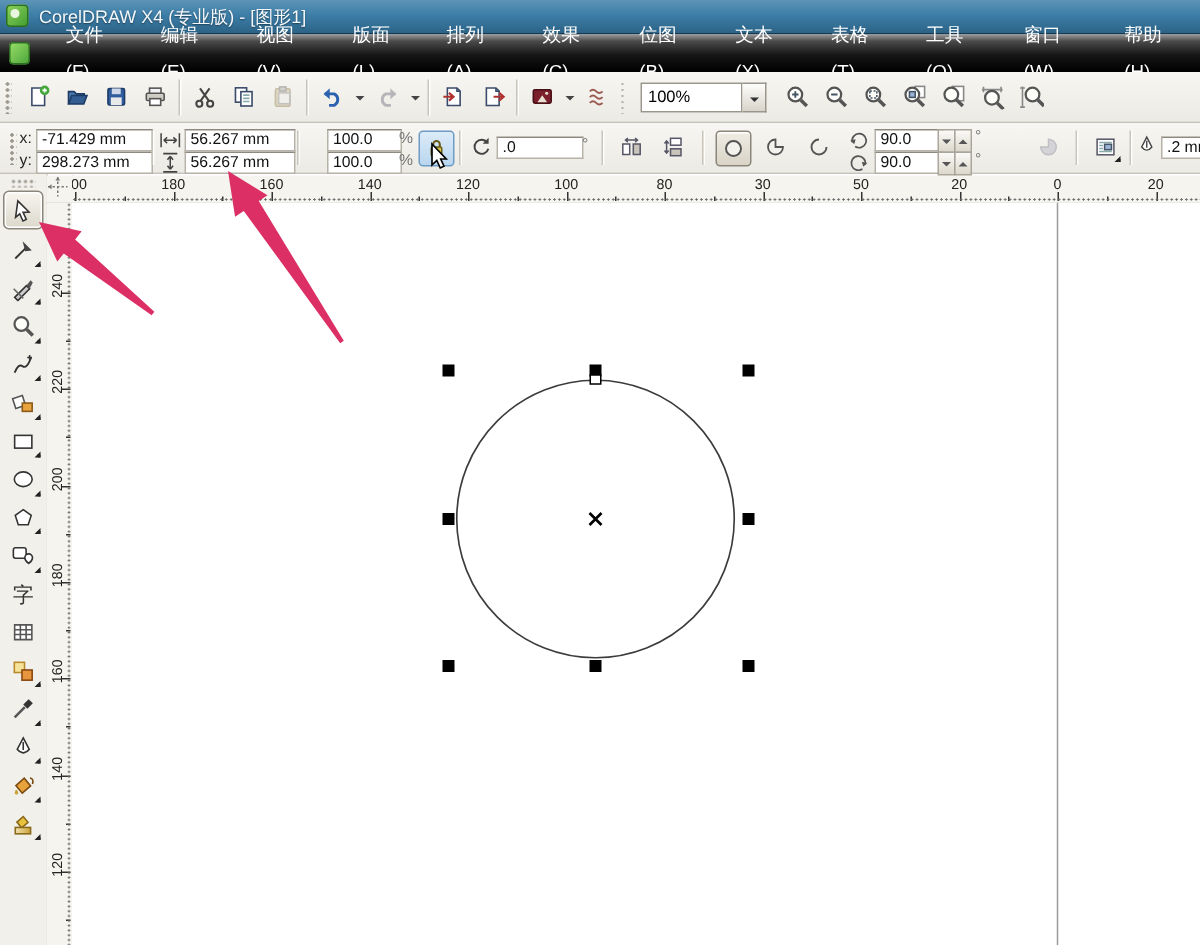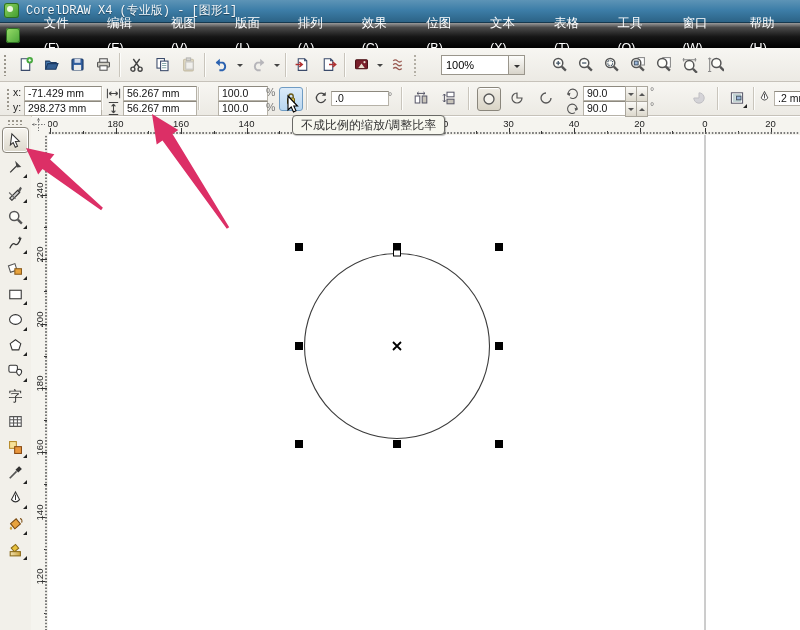--- a/index.html
+++ b/index.html
@@ -5,21 +5,21 @@
   html,body{margin:0;padding:0;}
   .page{position:relative;width:800px;height:630px;overflow:hidden;background:#fff;
         font-family:"Liberation Sans","DejaVu Sans",sans-serif;-webkit-font-smoothing:antialiased;}
   
   .titlebar{position:absolute;left:0;top:0;width:800px;height:22px;
     background:linear-gradient(#5d94b6 0%,#3d7ea8 45%,#2c6386 100%);
     border-bottom:1px solid #16394f;color:#f4f8fb;font-size:12px;line-height:22px;}
   .titlebar .appicon{position:absolute;left:4px;top:3px;width:15px;height:15px;border-radius:3px;
     background:linear-gradient(135deg,#8fd45e,#3f9a2f);box-shadow:inset 0 0 0 1px #2c6e21;}
   .titlebar .appicon::after{content:'';position:absolute;left:3px;top:3px;width:6px;height:6px;border-radius:50%;background:#eaf6e0;}
-  .titlebar .title{position:absolute;left:26px;top:0;text-shadow:0 1px 1px #1d4056;font-family:Liberation Mono, monospace;}
+  .titlebar .title{position:absolute;left:26px;top:0;text-shadow:0 1px 1px #1d4056;}
   
   .menubar{position:absolute;left:0;top:23px;width:800px;height:25px;
     background:linear-gradient(#9a9a9a 0%,#4a4a4a 18%,#161616 55%,#000 100%);
     display:flex;align-items:center;color:#fff;font-size:12.5px;}
   .menubar .appicon2{width:15px;height:15px;margin:0 10px 0 6px;border-radius:3px;
     background:linear-gradient(135deg,#9adf6a,#49a338);box-shadow:inset 0 0 0 1px #2c6e21;}
   .menu-item{padding:0 14px;line-height:25px;cursor:default;}
   
   .toolbar,.propbar{position:absolute;left:0;width:800px;background:linear-gradient(#f7f6f2,#eceae4);
     border-bottom:1px solid #c6c2ba;}
@@ -27,21 +27,21 @@
   .propbar{top:82px;height:33px;}
   .grip{width:5px;height:22px;margin:0 4px 0 3px;
     background-image:radial-gradient(circle,#9a968c 1px,transparent 1.3px);background-size:4px 4px;}
   .tbtn{width:26px;height:26px;display:flex;align-items:center;justify-content:center;border-radius:3px;flex:0 0 auto;}
   .tbtn svg{width:17px;height:17px;}
   .tbtn.dis{opacity:.42;}
   .ddarr{width:11px;height:26px;display:flex;align-items:center;justify-content:center;flex:0 0 auto;}
   .ddarr::after{content:'';border:3.5px solid transparent;border-top-color:#444;margin-top:4px;}
   .vsep{width:1px;height:24px;background:#c9c5bc;box-shadow:1px 0 0 #fdfdfb;margin:0 3px;flex:0 0 auto;}
   .dotsep{width:5px;height:22px;margin:0 2px;background-image:radial-gradient(circle,#b3afa5 0.8px,transparent 1px);background-size:4px 4px;flex:0 0 auto;}
-  .combo{display:flex;align-items:center;flex:0 0 auto;margin:0 21px;}
+  .combo{display:flex;align-items:center;flex:0 0 auto;margin:0 7px;}
   .combo .cfield{width:58px;height:16px;background:#fff;border:1px solid #9a968c;font-size:11px;padding:1px 4px;line-height:16px;}
   .combo .cbtn{width:15px;height:18px;border:1px solid #9a968c;border-left:none;background:linear-gradient(#fdfdfb,#d8d4ca);display:flex;align-items:center;justify-content:center;}
   .combo .cbtn::after{content:'';border:3.5px solid transparent;border-top-color:#333;margin-top:6px;}
   
   .fld{position:absolute;height:13px;background:#fff;border:1px solid #b6b2a8;border-top-color:#8d897f;
        font-size:10.5px;line-height:13px;padding:0 3px;color:#111;white-space:nowrap;overflow:hidden;}
   .plab{position:absolute;font-size:10.5px;color:#222;line-height:15px;}
   .pico{position:absolute;width:16px;height:15px;}
   .pico svg{width:15px;height:15px;}
   .pbtn{position:absolute;width:22px;height:22px;top:5px;border-radius:3px;display:flex;align-items:center;justify-content:center;}
@@ -511,21 +511,21 @@
       <i class="rtick mid" style="left: 296.75px;"></i>
       <span class="rlab" style="left: 320.5px;">100</span>
       <i class="rtick" style="left: 329.5px;"></i>
       <i class="rtick mid" style="left: 362.25px;"></i>
       <span class="rlab" style="left: 386px;">80</span>
       <i class="rtick" style="left: 395px;"></i>
       <i class="rtick mid" style="left: 427.75px;"></i>
       <span class="rlab" style="left: 451.5px;">30</span>
       <i class="rtick" style="left: 460.5px;"></i>
       <i class="rtick mid" style="left: 493.25px;"></i>
-      <span class="rlab" style="left: 517px;">40</span>
+      <span class="rlab" style="left: 517px;">50</span>
       <i class="rtick" style="left: 526px;"></i>
       <i class="rtick mid" style="left: 558.75px;"></i>
       <span class="rlab" style="left: 582.5px;">20</span>
       <i class="rtick" style="left: 591.5px;"></i>
       <i class="rtick mid" style="left: 624.25px;"></i>
       <span class="rlab" style="left: 648px;">0</span>
       <i class="rtick" style="left: 657px;"></i>
       <i class="rtick mid" style="left: 689.75px;"></i>
       <span class="rlab" style="left: 713.5px;">20</span>
       <i class="rtick" style="left: 722.5px;"></i>
@@ -557,21 +557,20 @@
   <div class="canvas">
     <svg width="752" height="495" viewBox="0 0 752 495">
       <line y1="0" y2="495" stroke="#9a9a9a" stroke-width="1" x1="657" x2="657"></line>
       <circle fill="none" stroke="#3c3c3c" stroke-width="1.1" cx="349" cy="211" r="92.5"></circle>
       <path fill="#000" d="M247 108h8v8h-8z M345 108h8v8h-8z M447 108h8v8h-8z M247 207h8v8h-8z M447 207h8v8h-8z M247 305h8v8h-8z M345 305h8v8h-8z M447 305h8v8h-8z"></path>
       <path stroke="#000" stroke-width="1.8" fill="none" d="M345 207 l8 8 M353 207 l-8 8"></path>
       <rect fill="#fff" stroke="#000" x="345.5" y="115" width="7" height="6"></rect>
     </svg>
   </div>
 
-  <div class="tooltip">不成比例的缩放/调整比率</div>
 
   <svg class="overlay" viewBox="0 0 800 630">
     <polygon points="26,148 54.4,154.2 50.1,159.6 102.9,207.8 101.1,210.2 42.5,169 38.2,174.4" fill="#dc2f66"></polygon>
     <polygon points="152,114 178.3,130.1 172.5,134 229.2,227.2 226.8,228.8 162.5,140.6 156.7,144.5" fill="#dc2f66"></polygon>
     <polygon fill="#fff" stroke="#000" stroke-width="1.1" points="288,96 288,110 291.2,107 293.5,112 296,110.8 293.8,106 297.5,106"></polygon>
   </svg>
 
 </div>
 
 </body></html>

